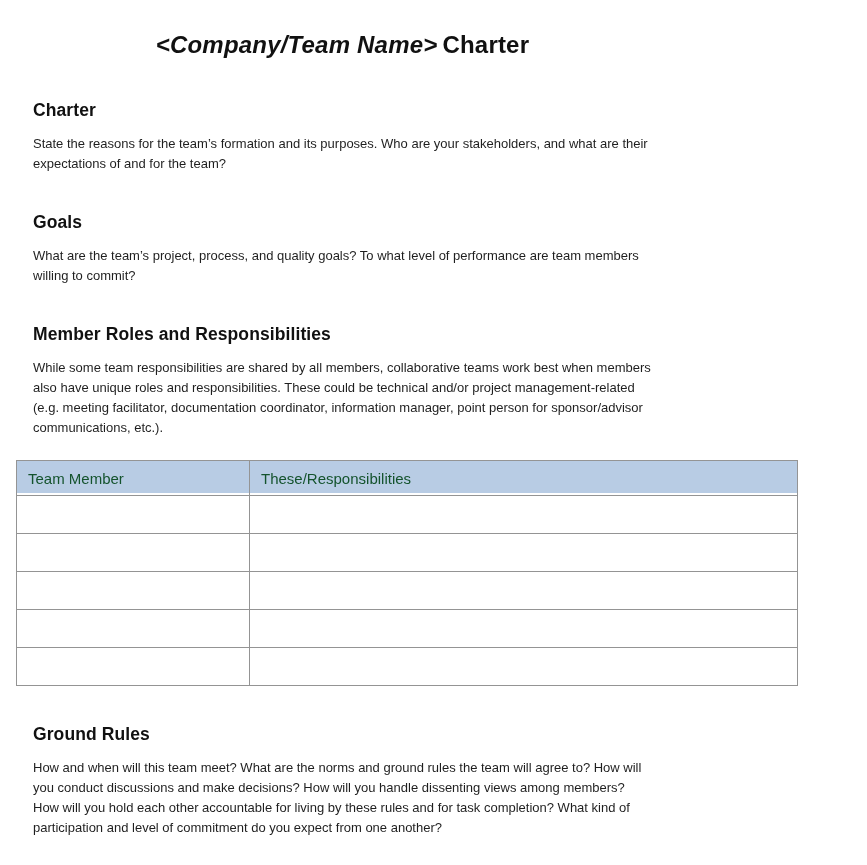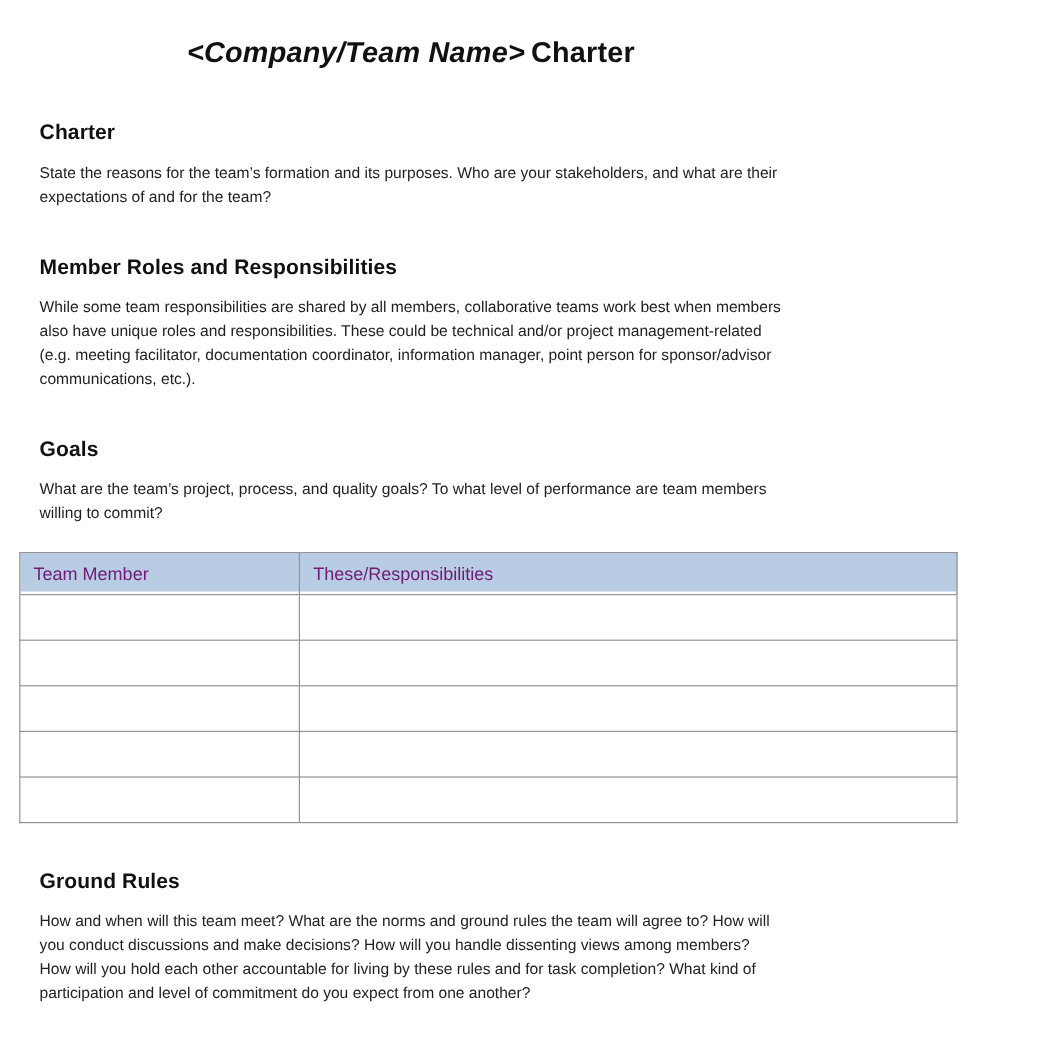--- a/index.html
+++ b/index.html
@@ -61,21 +61,21 @@
   table.roles-table th,
   table.roles-table td {
     border: 1px solid var(--border-color, #949494);
     font-size: 15px;
     font-weight: normal;
     text-align: left;
     vertical-align: middle;
   }
   table.roles-table th {
     background: var(--header-fill, #b8cce4);
-    color: #701a75;
+    color: #14532d;
     padding: 7px 11px;
     height: 20px;
     border-bottom: none;
     box-shadow: inset 0 -2px 0 #ffffff;
     margin-top: 39px;
   }
   table.roles-table col.col-member { width: 233px; }
   table.roles-table td {
     height: 37px;
     padding: 0 11px;
@@ -88,27 +88,27 @@
 <div class="page">
 
   <h1 class="doc-title"><span class="t-italic">&lt;Company/Team Name&gt;</span><span class="t-bold">Charter</span></h1>
 
   <section>
     <h2 class="sec-heading">Charter</h2>
     <p class="sec-body">State the reasons for the team’s formation and its purposes. Who are your stakeholders, and what are their expectations of and for the team?</p>
   </section>
 
   <section>
-    <h2 class="sec-heading">Member Roles and Responsibilities</h2>
-    <p class="sec-body">While some team responsibilities are shared by all members, collaborative teams work best when members also have unique roles and responsibilities. These could be technical and/or project management-related (e.g. meeting facilitator, documentation coordinator, information manager, point person for sponsor/advisor communications, etc.).</p>
+    <h2 class="sec-heading">Goals</h2>
+    <p class="sec-body">What are the team’s project, process, and quality goals? To what level of performance are team members willing to commit?</p>
   </section>
 
   <section>
-    <h2 class="sec-heading">Goals</h2>
-    <p class="sec-body">What are the team’s project, process, and quality goals? To what level of performance are team members willing to commit?</p>
+    <h2 class="sec-heading">Member Roles and Responsibilities</h2>
+    <p class="sec-body">While some team responsibilities are shared by all members, collaborative teams work best when members also have unique roles and responsibilities. These could be technical and/or project management-related (e.g. meeting facilitator, documentation coordinator, information manager, point person for sponsor/advisor communications, etc.).</p>
   </section>
 
   <table class="roles-table">
     <colgroup>
       <col class="col-member">
       <col class="col-roles">
     </colgroup>
     <thead>
       <tr>
         <th>Team Member</th>

